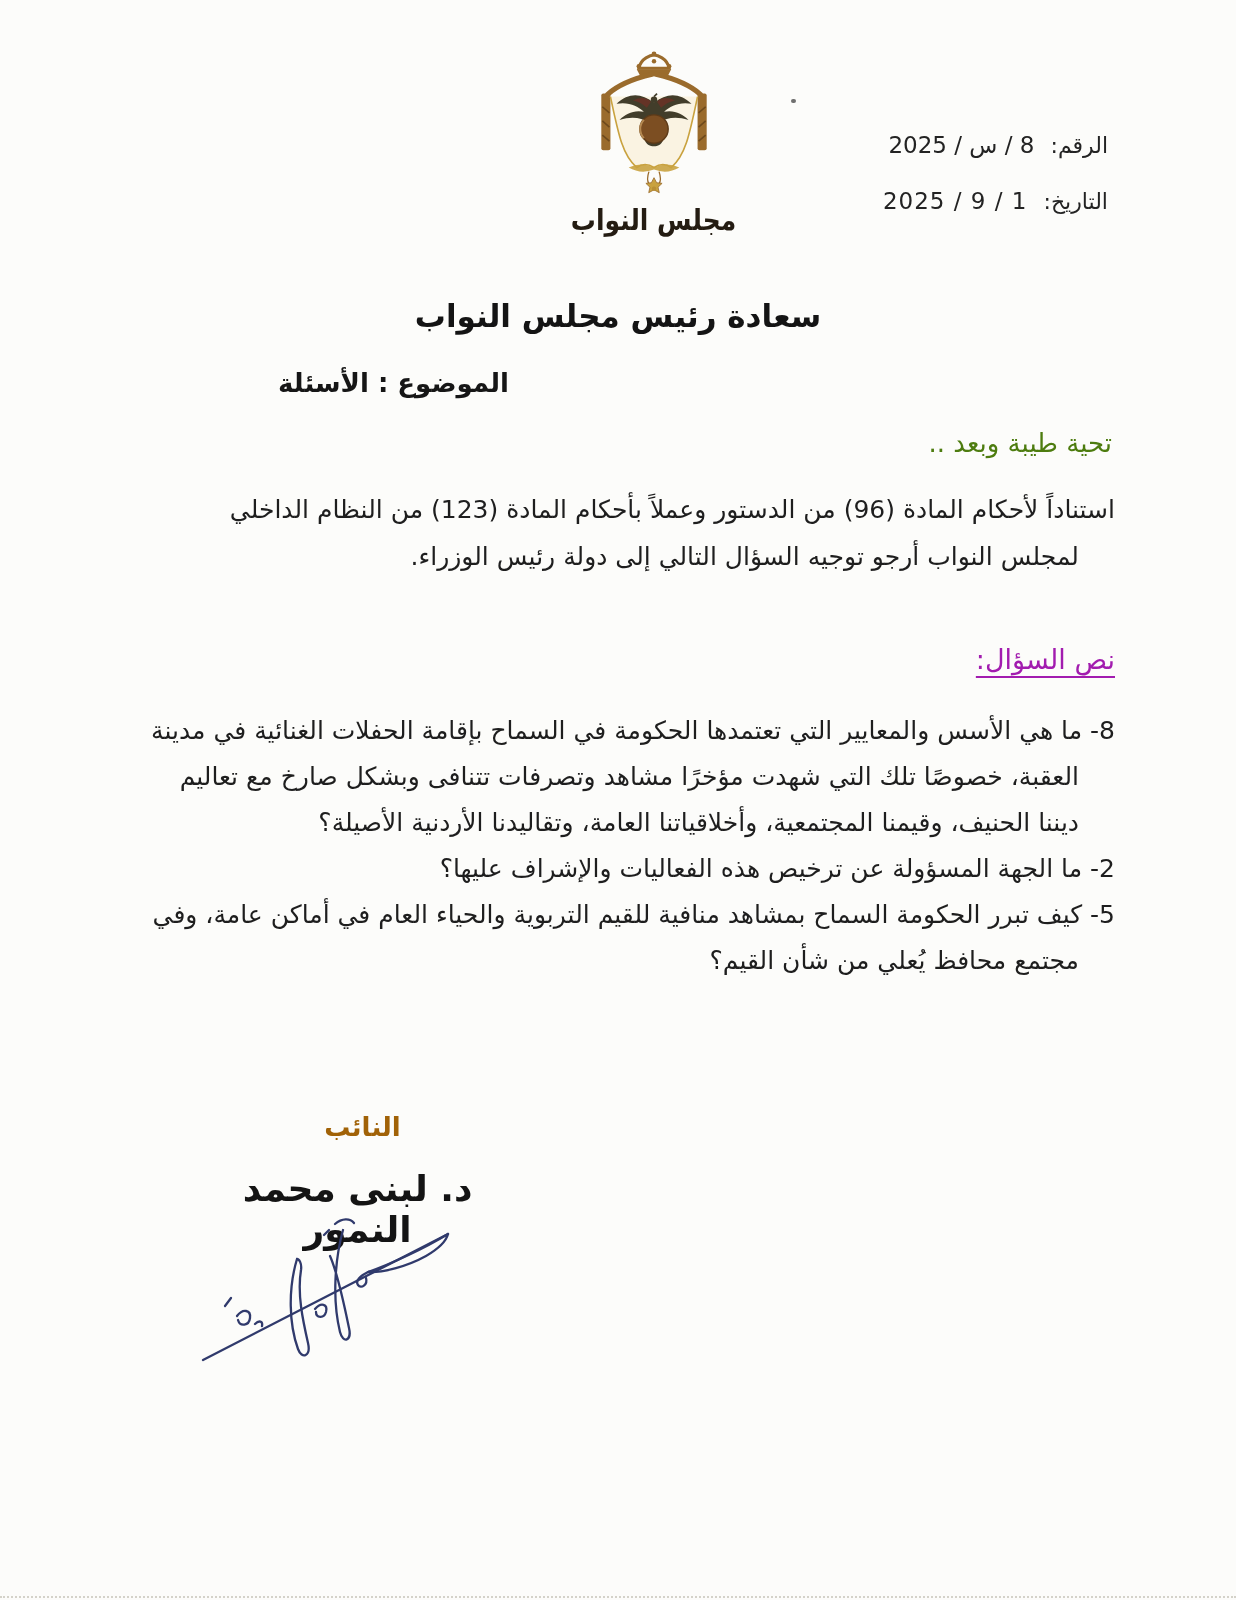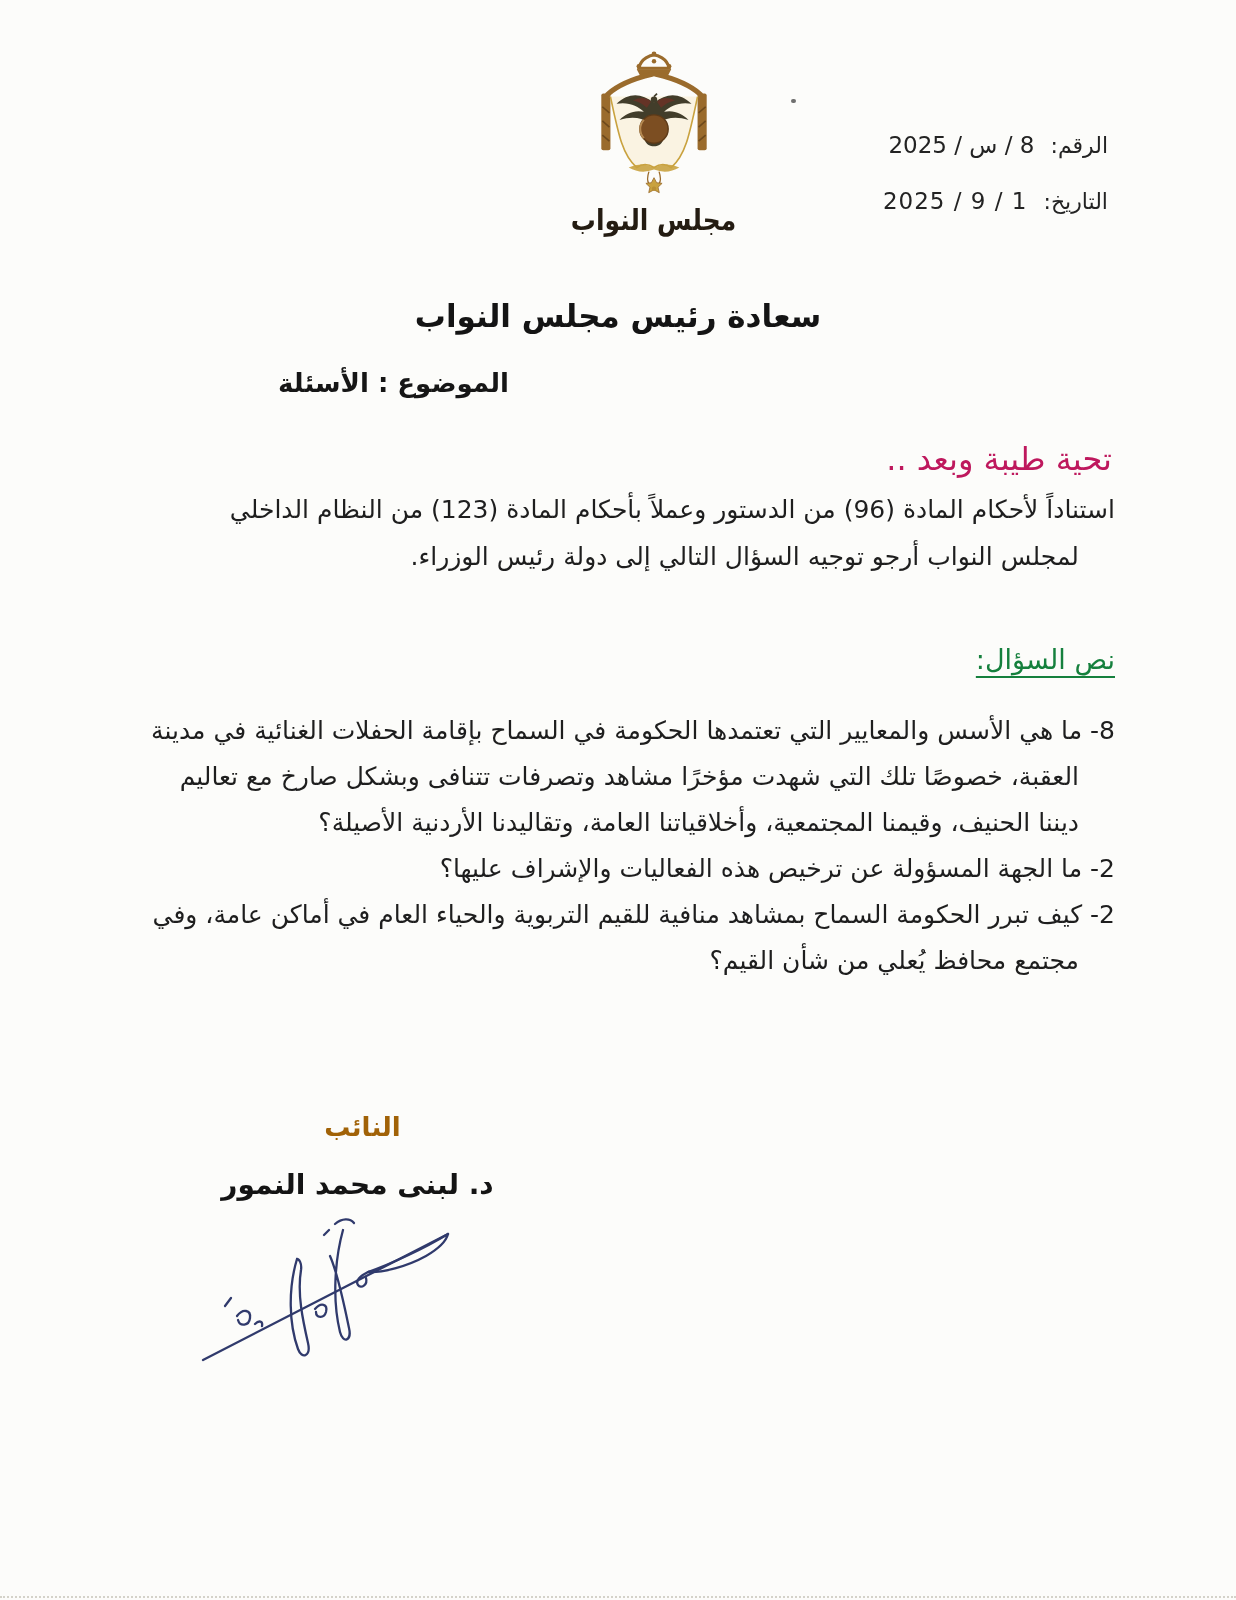--- a/index.html
+++ b/index.html
@@ -43,46 +43,46 @@
   
   .title{
     position:absolute;top:298px;left:0;width:100%;
     text-align:center;font-size:31px;font-weight:700;color:#141414;
   }
   .subject{
     position:absolute;top:368px;left:278px;
     font-size:26px;font-weight:700;color:#161616;white-space:nowrap;
   }
   .salutation{
-    position:absolute;top:440px;right:124px;
-    font-size:32px;color:#be185d;white-space:nowrap;
+    position:absolute;top:428px;right:124px;
+    font-size:26px;color:#4d7c0f;white-space:nowrap;
   }
   .intro{
     position:absolute;top:486px;right:121px;left:165px;
     font-size:25px;line-height:47px;
   }
   .q-heading{
     position:absolute;top:644px;right:121px;
-    font-size:27px;color:#15803d;
+    font-size:27px;color:#a21caf;
     text-decoration:underline;text-underline-offset:7px;text-decoration-thickness:2px;
     white-space:nowrap;
   }
   .questions{
     position:absolute;top:708px;right:121px;left:150px;
     font-size:25px;line-height:46px;text-align:right;
   }
   .hang{padding-right:36px;text-indent:-36px;}
   
   .signer-title{
     position:absolute;top:1112px;left:255px;width:215px;
     text-align:center;font-size:26px;font-weight:700;color:#a16207;
   }
   .signer-name{
     position:absolute;top:1168px;left:185px;width:345px;
-    text-align:center;font-size:28px;font-weight:700;color:#141414;
+    text-align:center;font-size:36px;font-weight:700;color:#141414;
   }
   .signature-svg{position:absolute;top:1212px;left:185px;width:280px;height:160px;}
   
   .speck{position:absolute;top:99px;left:791px;width:5px;height:4px;border-radius:2px;background:#4c4c4c;opacity:.8;}
   .bottom-scan-edge{position:absolute;left:0;right:0;bottom:2px;border-top:2px dotted rgba(178,175,160,.55);}
 </style>
 </head>
 <body>
 
 <div class="page">
@@ -151,21 +151,21 @@
 
   <div class="salutation">تحية طيبة وبعد ..</div>
 
   <div class="intro hang">استناداً لأحكام المادة (96) من الدستور وعملاً بأحكام المادة (123) من النظام الداخلي لمجلس النواب أرجو توجيه السؤال التالي إلى دولة رئيس الوزراء.</div>
 
   <div class="q-heading">نص السؤال:</div>
 
   <div class="questions">
     <div class="hang">8- ما هي الأسس والمعايير التي تعتمدها الحكومة في السماح بإقامة الحفلات الغنائية في مدينة العقبة، خصوصًا تلك التي شهدت مؤخرًا مشاهد وتصرفات تتنافى وبشكل صارخ مع تعاليم ديننا الحنيف، وقيمنا المجتمعية، وأخلاقياتنا العامة، وتقاليدنا الأردنية الأصيلة؟</div>
     <div class="hang">2- ما الجهة المسؤولة عن ترخيص هذه الفعاليات والإشراف عليها؟</div>
-    <div class="hang">2- كيف تبرر الحكومة السماح بمشاهد منافية للقيم التربوية والحياء العام في أماكن عامة، وفي مجتمع محافظ يُعلي من شأن القيم؟</div>
+    <div class="hang">5- كيف تبرر الحكومة السماح بمشاهد منافية للقيم التربوية والحياء العام في أماكن عامة، وفي مجتمع محافظ يُعلي من شأن القيم؟</div>
   </div>
 
   <div class="signer-title">النائب</div>
   <div class="signer-name">د. لبنى محمد النمور</div>
 
   <svg class="signature-svg" viewBox="0 0 280 160" aria-hidden="true">
     <g style="stroke:var(--signature-ink);stroke-width:2.3;fill:none;stroke-linecap:round;stroke-linejoin:round">
       <path d="M 18,148 L 263,22"></path>
       <path d="M 263,22 C 240,36 206,52 183,60 C 198,61 223,54 241,44 C 253,37 261,30 263,22"></path>
       <path d="M 183,60 C 175,64 170,69 173,73 C 176,77 183,73 181,66"></path>

